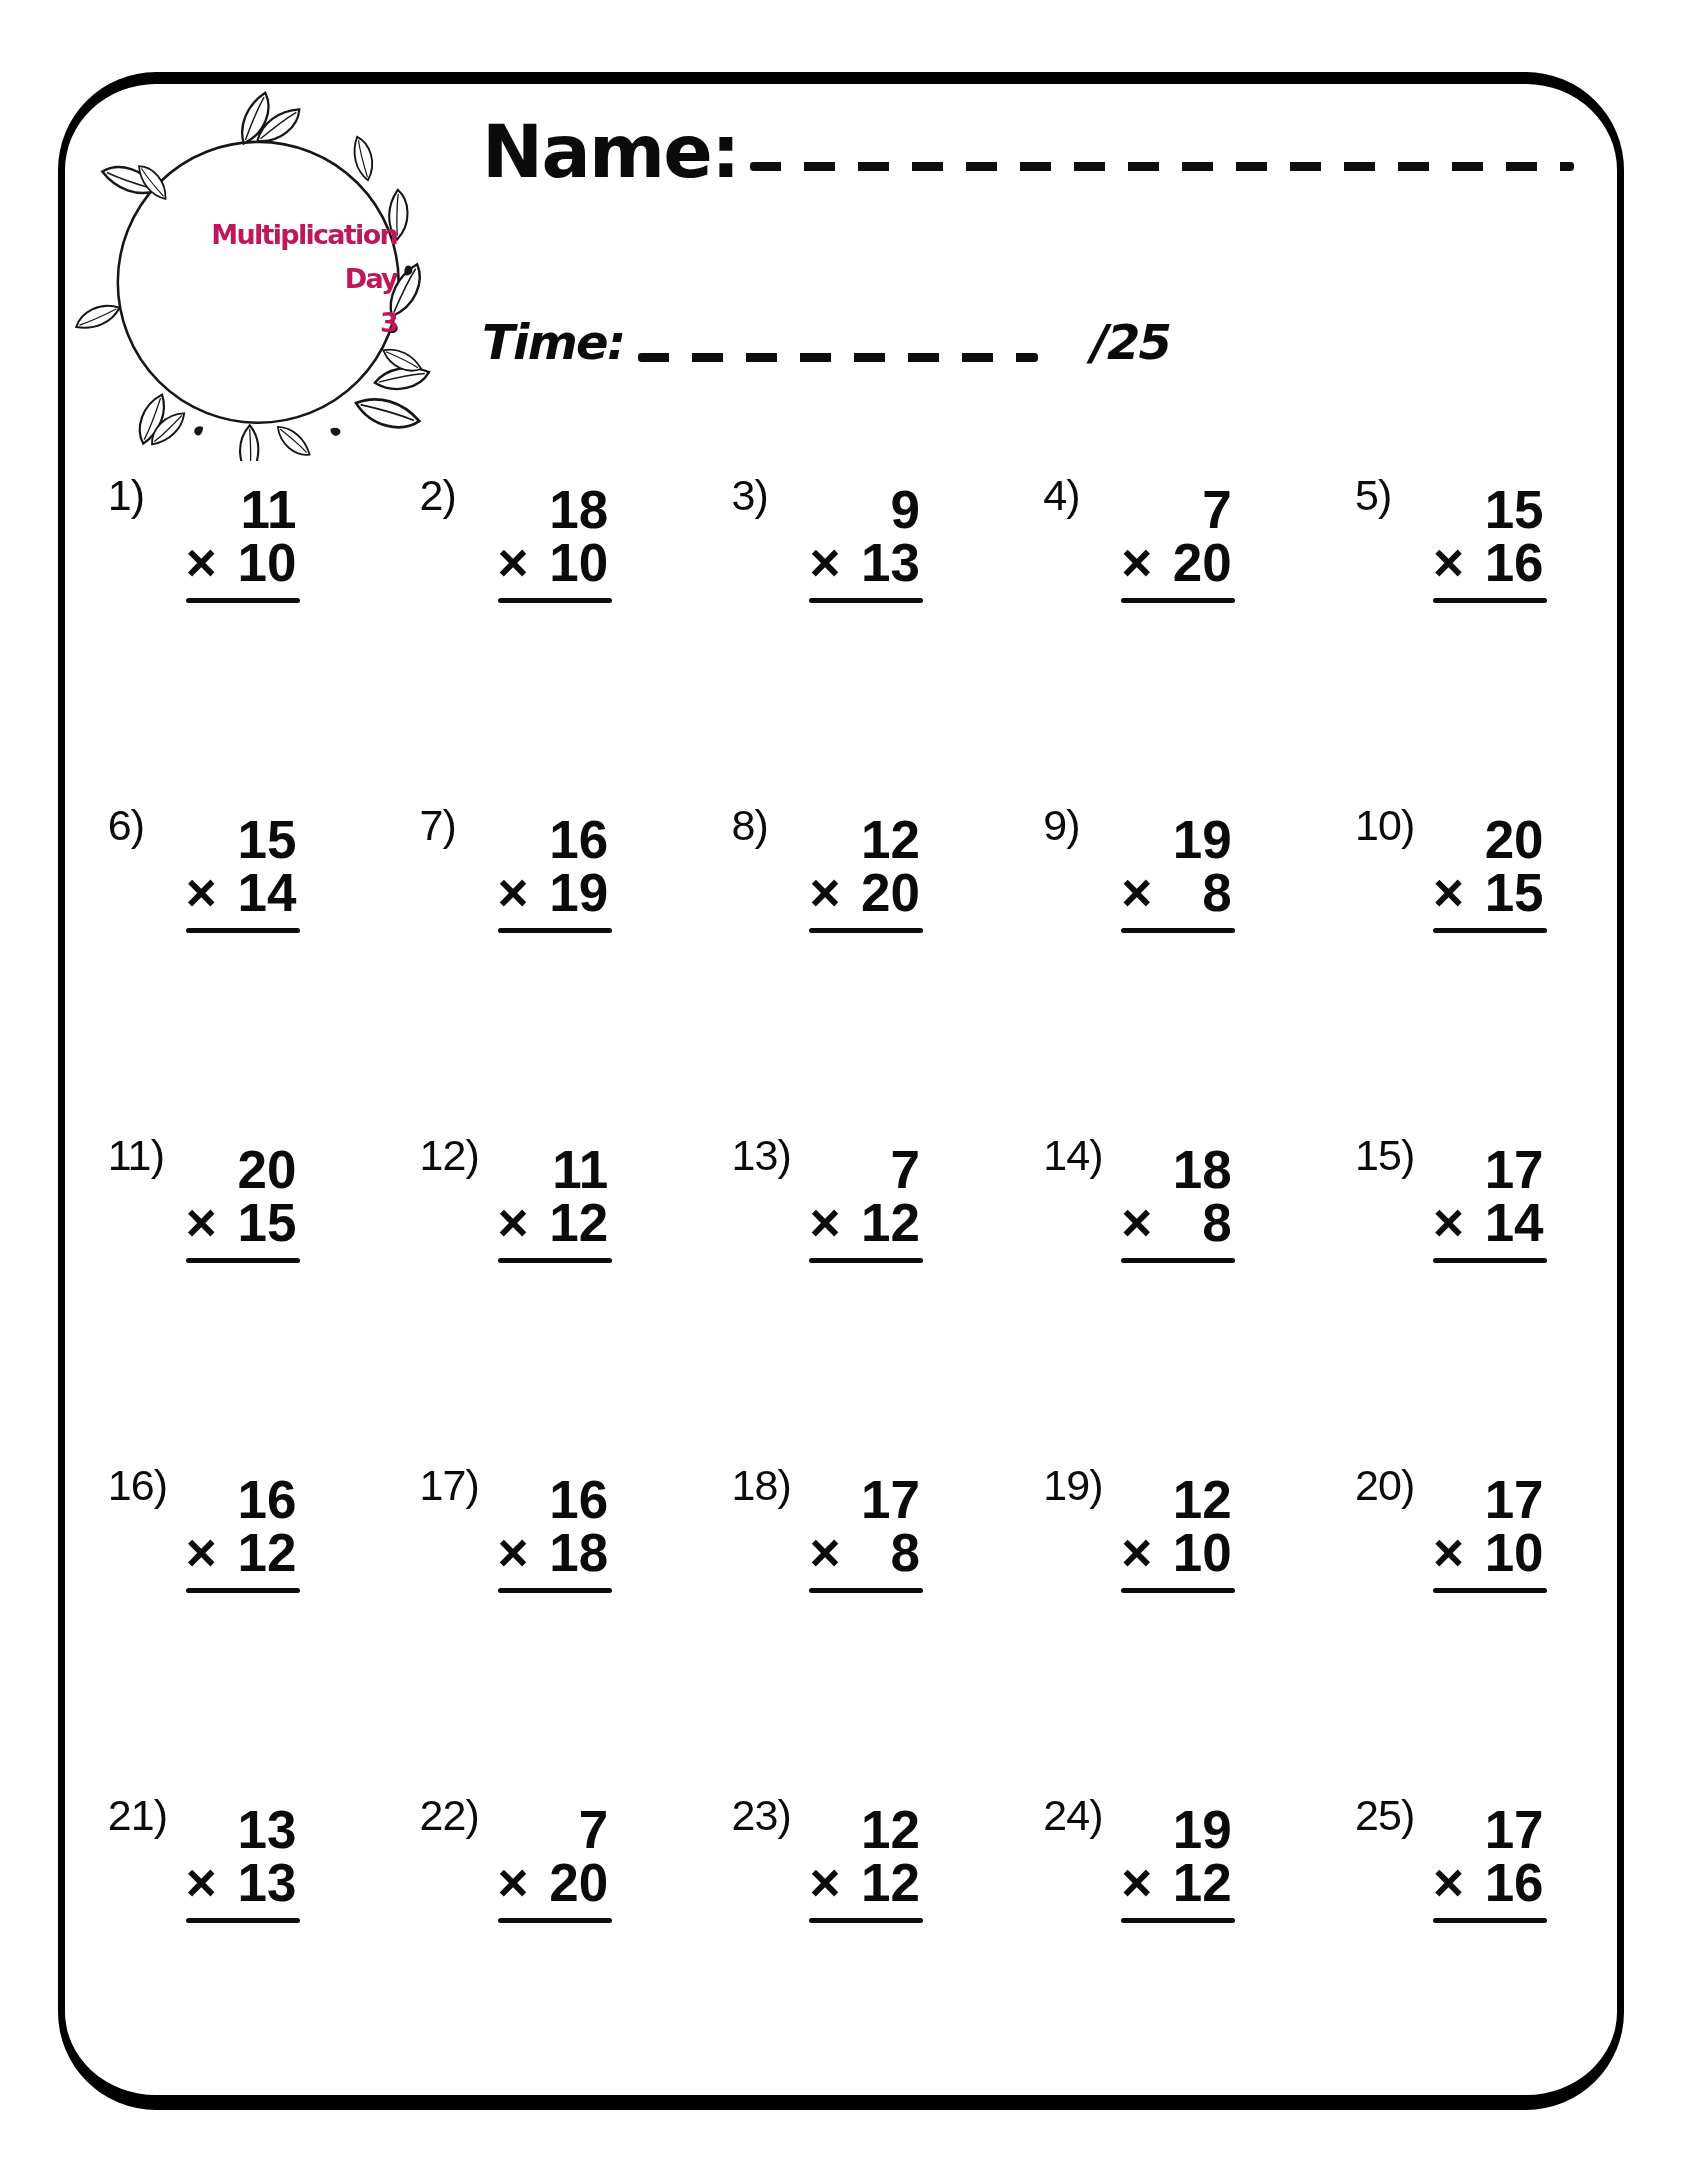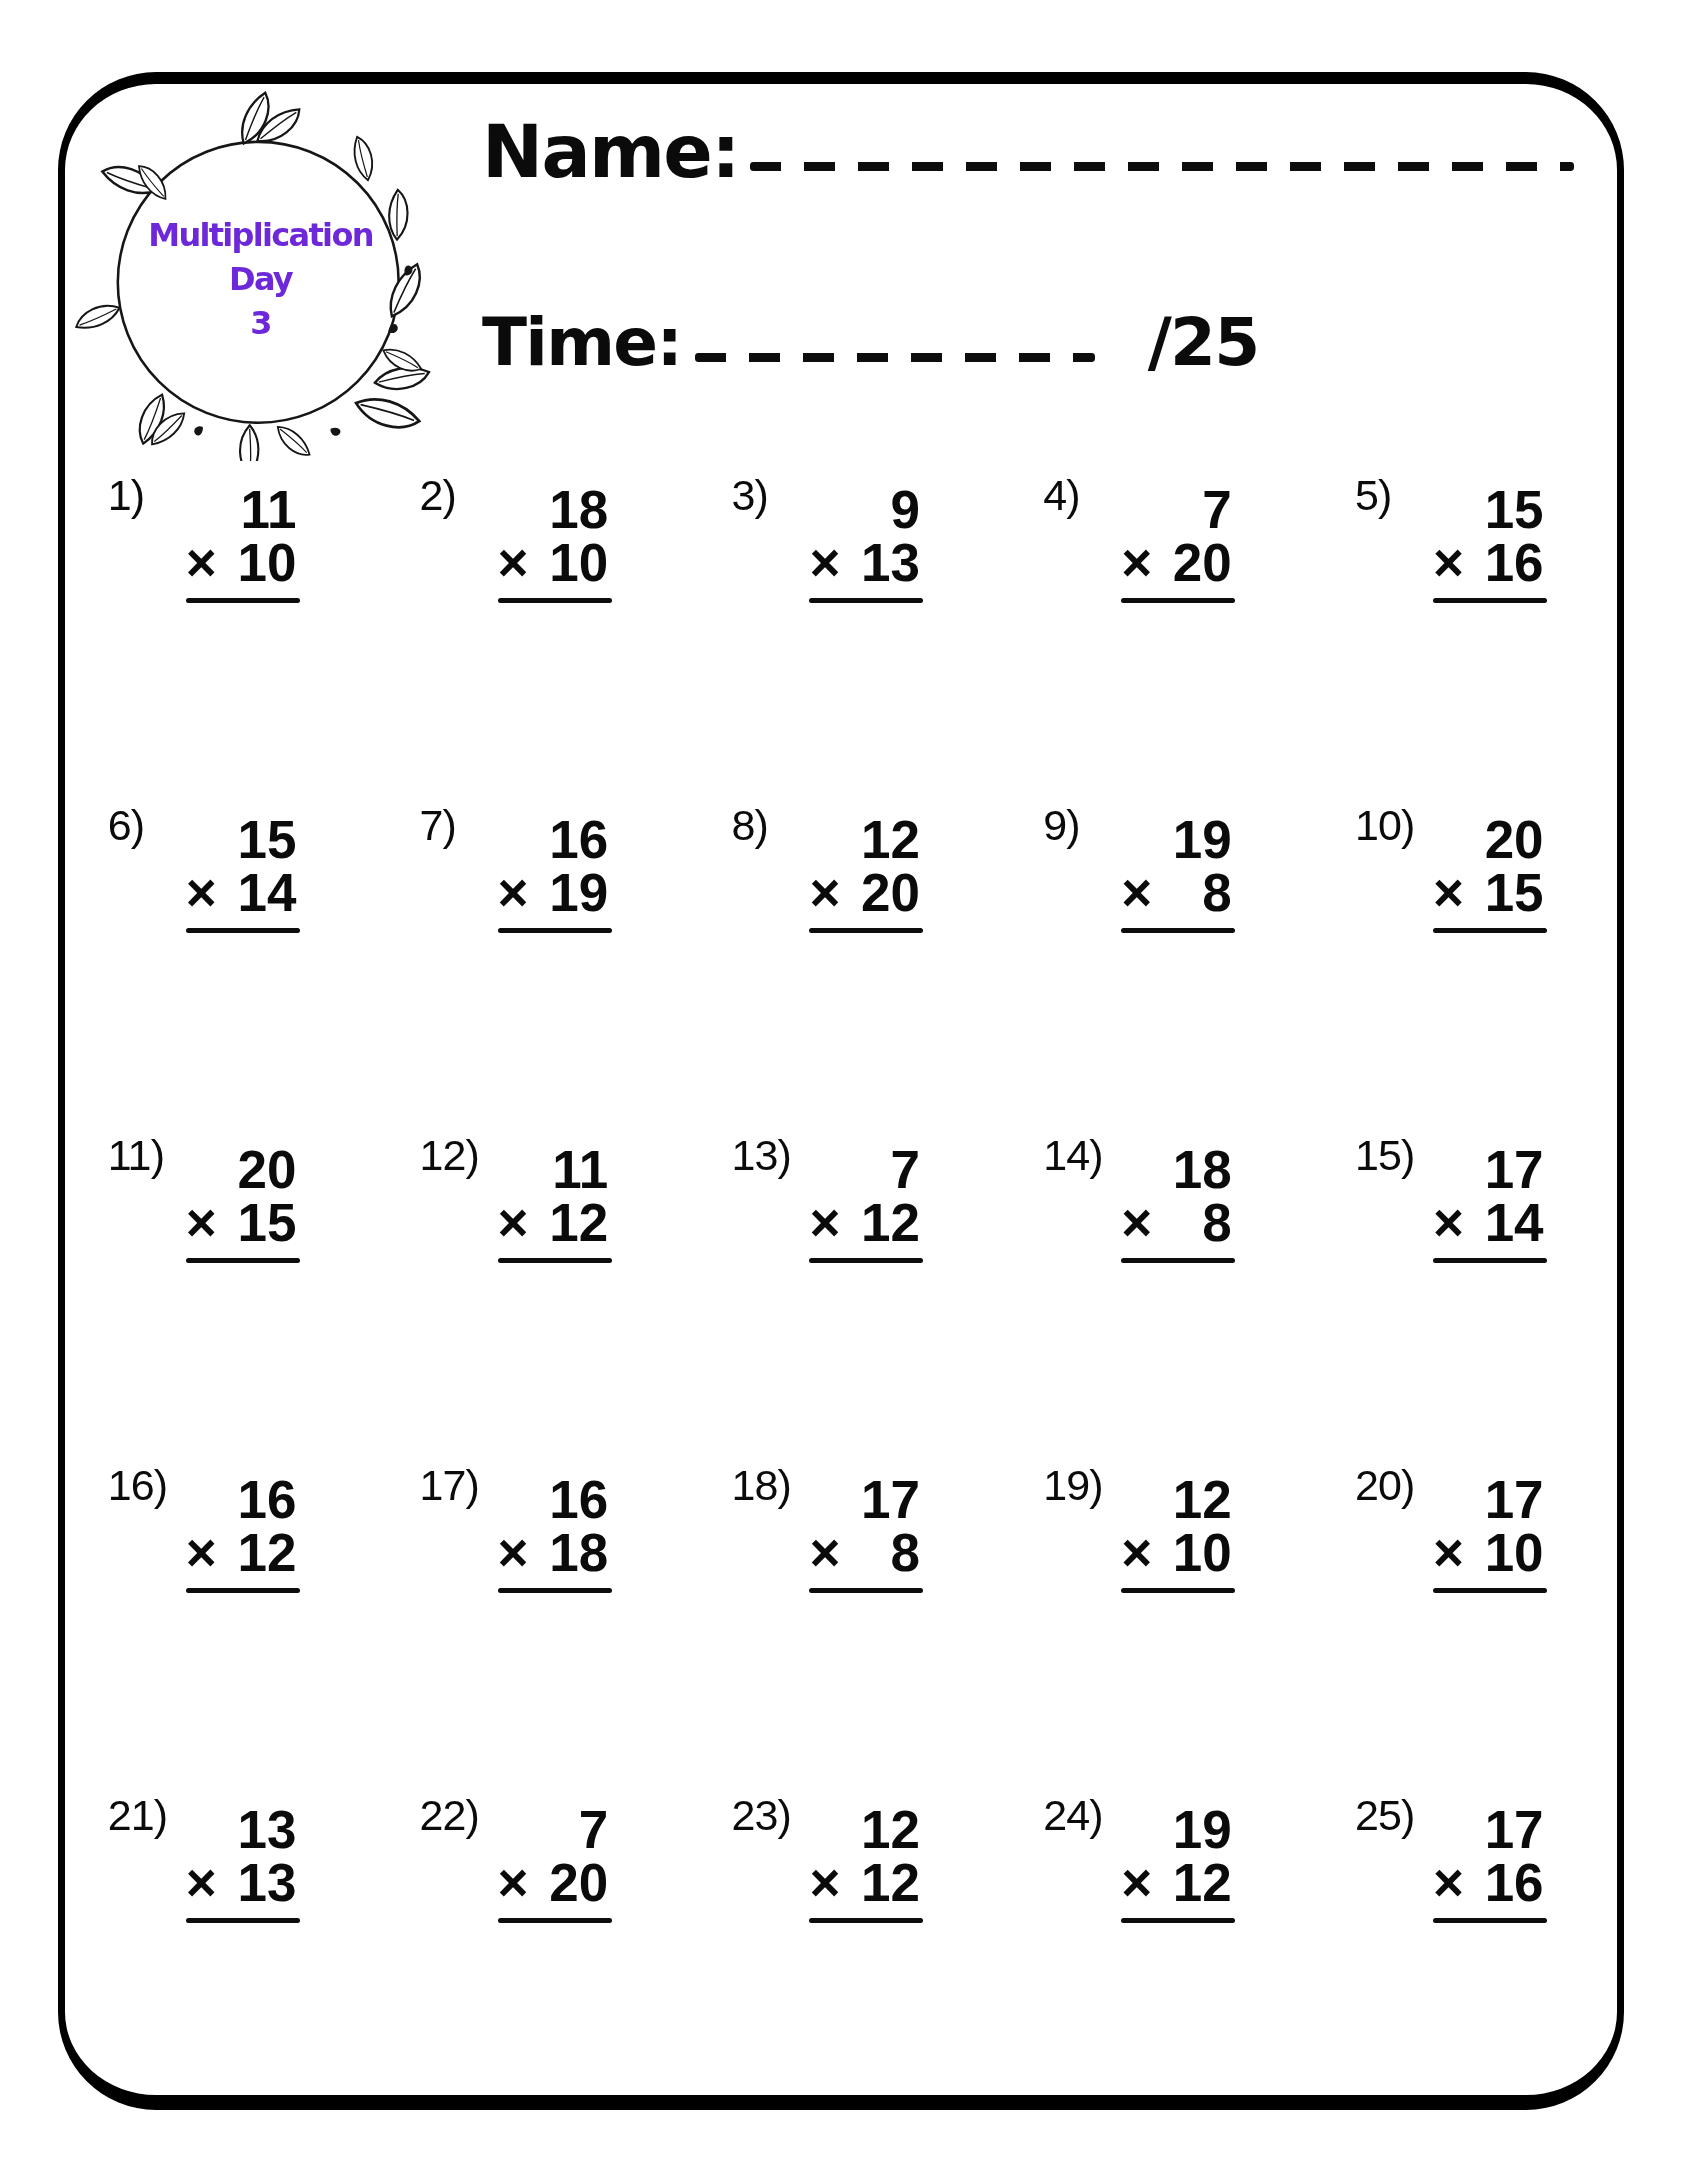--- a/index.html
+++ b/index.html
@@ -11,36 +11,36 @@
   .frame{
     position:absolute;left:58px;top:72px;width:1566px;height:2038px;
     border-style:solid;border-color:#000;
     border-width:12px 7.7px 15.3px 7.7px;border-radius:98px;
     box-sizing:border-box;background:#fff;
   }
   
   .logo{position:absolute;left:75px;top:61px;width:409px;height:400px;}
   .logo svg{position:absolute;left:0;top:0;}
   .logo-text{
-    position:absolute;left:49px;top:152px;width:273px;text-align:center;
+    position:absolute;left:49px;top:152px;width:273px;text-align:right;
     font-family:"DejaVu Sans",sans-serif;font-weight:700;
-    font-size:32px;line-height:44px;letter-spacing:-1.7px;color:#6d28d9;
+    font-size:27px;line-height:44px;letter-spacing:-1.7px;color:#be185d;
   }
   
   .hand{font-family:"DejaVu Sans",sans-serif;font-weight:700;color:#0b0b0b;}
   .name-row{
     position:absolute;left:482px;top:109px;right:112px;
     display:flex;align-items:flex-start;gap:11px;
   }
   .name-row .hand{font-size:73px;line-height:85px;letter-spacing:-1.7px;}
   .time-row{
     position:absolute;left:482px;top:300px;right:213px;
     display:flex;align-items:flex-start;
   }
-  .time-row .hand{font-size:66px;line-height:85px;letter-spacing:-1.7px;}
+  .time-row .hand{font-size:48px;line-height:85px;letter-spacing:-1.7px;font-style:italic;}
   .dashline{
     height:8.5px;border-radius:3.4px;margin-top:53px;
     background:repeating-linear-gradient(90deg,#0d0d0d 0 31px,transparent 31px 54px);
   }
   .name-line{flex:1;}
   .time-line{flex:0 0 400px;margin-left:13.6px;}
   .score-label{margin-left:34px;}
   .score-value{margin-left:53px;}
   
   .problems{

